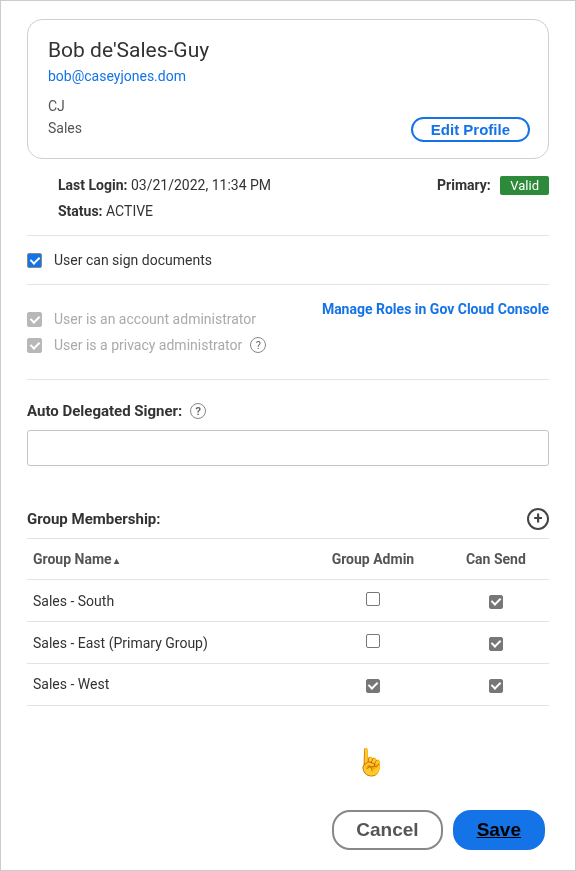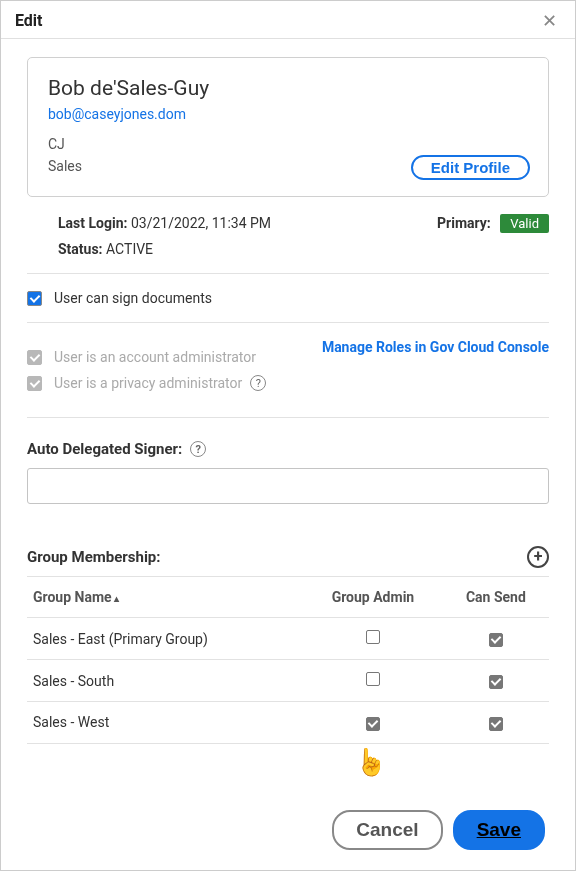--- a/index.html
+++ b/index.html
@@ -36,21 +36,21 @@
     color: #888;
     font-size: 18px;
     cursor: pointer;
     line-height: 1;
   }
   .body {
     padding: 18px 26px 18px 26px;
   }
   .profile-card {
     border: 1px solid #d0d0d0;
-    border-radius: 5px;
+    border-radius: 15px;
     padding: 18px 20px 16px 20px;
     position: relative;
     margin-bottom: 18px;
   }
   .profile-name {
     font-size: 21px;
     color: #333;
     margin-bottom: 4px;
   }
   .profile-email {
@@ -259,24 +259,20 @@
     font-size: 26px;
     pointer-events:none;
     transform: scaleX(-1);
   }
 </style>
 </head>
 <body>
 
 <div class="dialog">
 
-  <div class="dlg-header">
-    <span class="dlg-title">Edit</span>
-    <span class="close-x">✕</span>
-  </div>
 
   <div class="body">
 
     <div class="profile-card">
       <div class="profile-name">Bob de'Sales-Guy</div>
       <a class="profile-email">bob@caseyjones.dom</a>
       <div class="profile-line">CJ</div>
       <div class="profile-line">Sales</div>
       <button class="edit-profile-btn">Edit Profile</button>
     </div>
@@ -338,26 +334,26 @@
     <table class="groups">
       <thead>
         <tr>
           <th class="th-sort">Group Name</th>
           <th class="center">Group Admin</th>
           <th class="center">Can Send</th>
         </tr>
       </thead>
       <tbody>
         <tr>
-          <td>Sales - East (Primary Group)</td>
+          <td>Sales - South</td>
           <td class="center"><span class="tbl-chk empty"></span></td>
           <td class="center"><span class="tbl-chk"></span></td>
         </tr>
         <tr>
-          <td>Sales - South</td>
+          <td>Sales - East (Primary Group)</td>
           <td class="center"><span class="tbl-chk empty"></span></td>
           <td class="center"><span class="tbl-chk"></span></td>
         </tr>
         <tr>
           <td>Sales - West</td>
           <td class="center"><span class="tbl-chk"></span></td>
           <td class="center"><span class="tbl-chk"></span></td>
         </tr>
       </tbody>
     </table>

